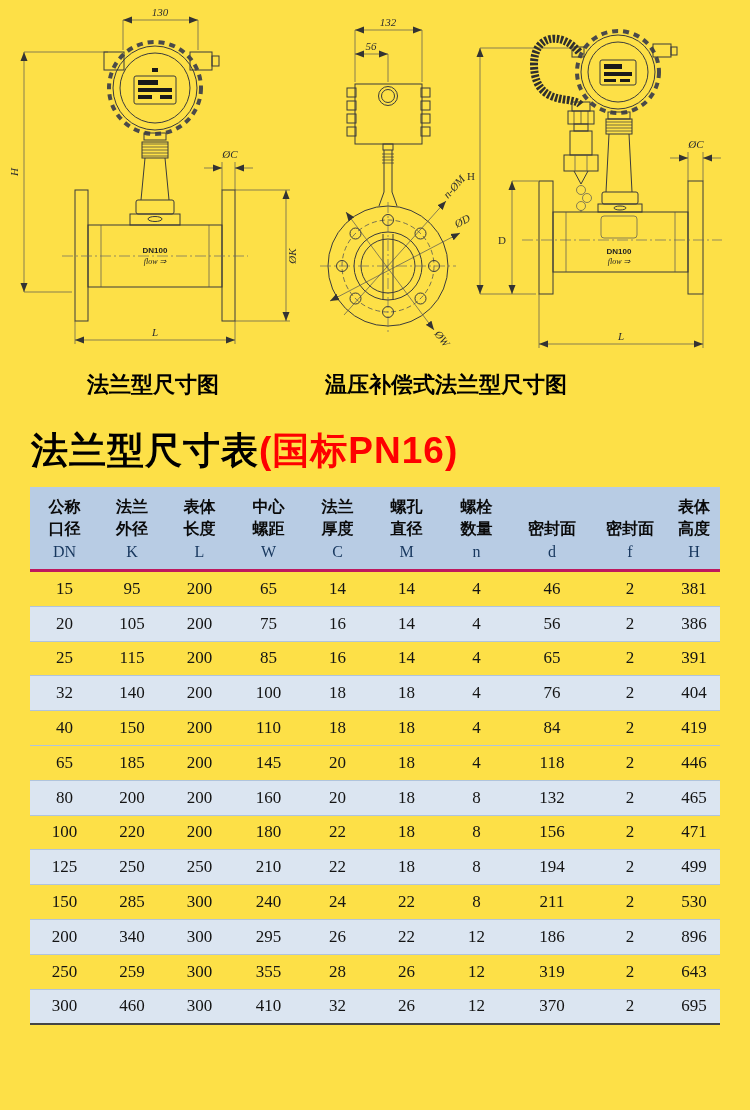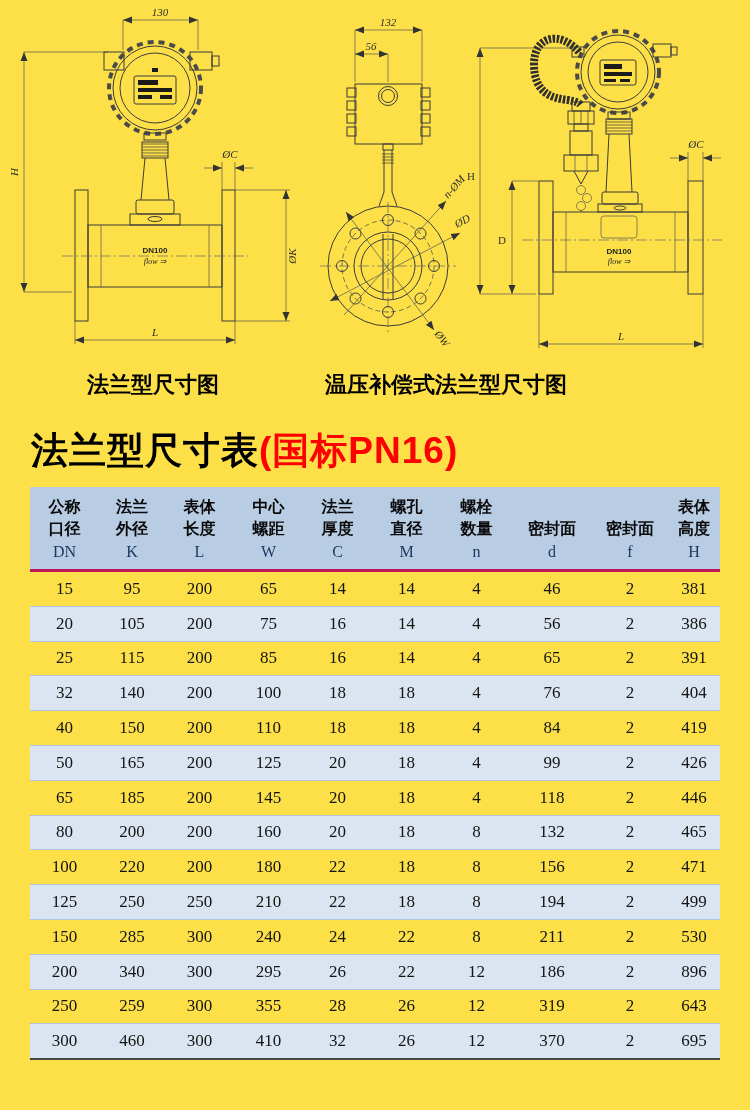--- a/index.html
+++ b/index.html
@@ -355,32 +355,20 @@
           <td>150</td>
           <td>200</td>
           <td>110</td>
           <td>18</td>
           <td>18</td>
           <td>4</td>
           <td>84</td>
           <td>2</td>
           <td>419</td>
         </tr>
-        <tr class="alt">
-          <td>50</td>
-          <td>165</td>
-          <td>200</td>
-          <td>125</td>
-          <td>20</td>
-          <td>18</td>
-          <td>4</td>
-          <td>99</td>
-          <td>2</td>
-          <td>426</td>
-        </tr>
         <tr>
           <td>65</td>
           <td>185</td>
           <td>200</td>
           <td>145</td>
           <td>20</td>
           <td>18</td>
           <td>4</td>
           <td>118</td>
           <td>2</td>

